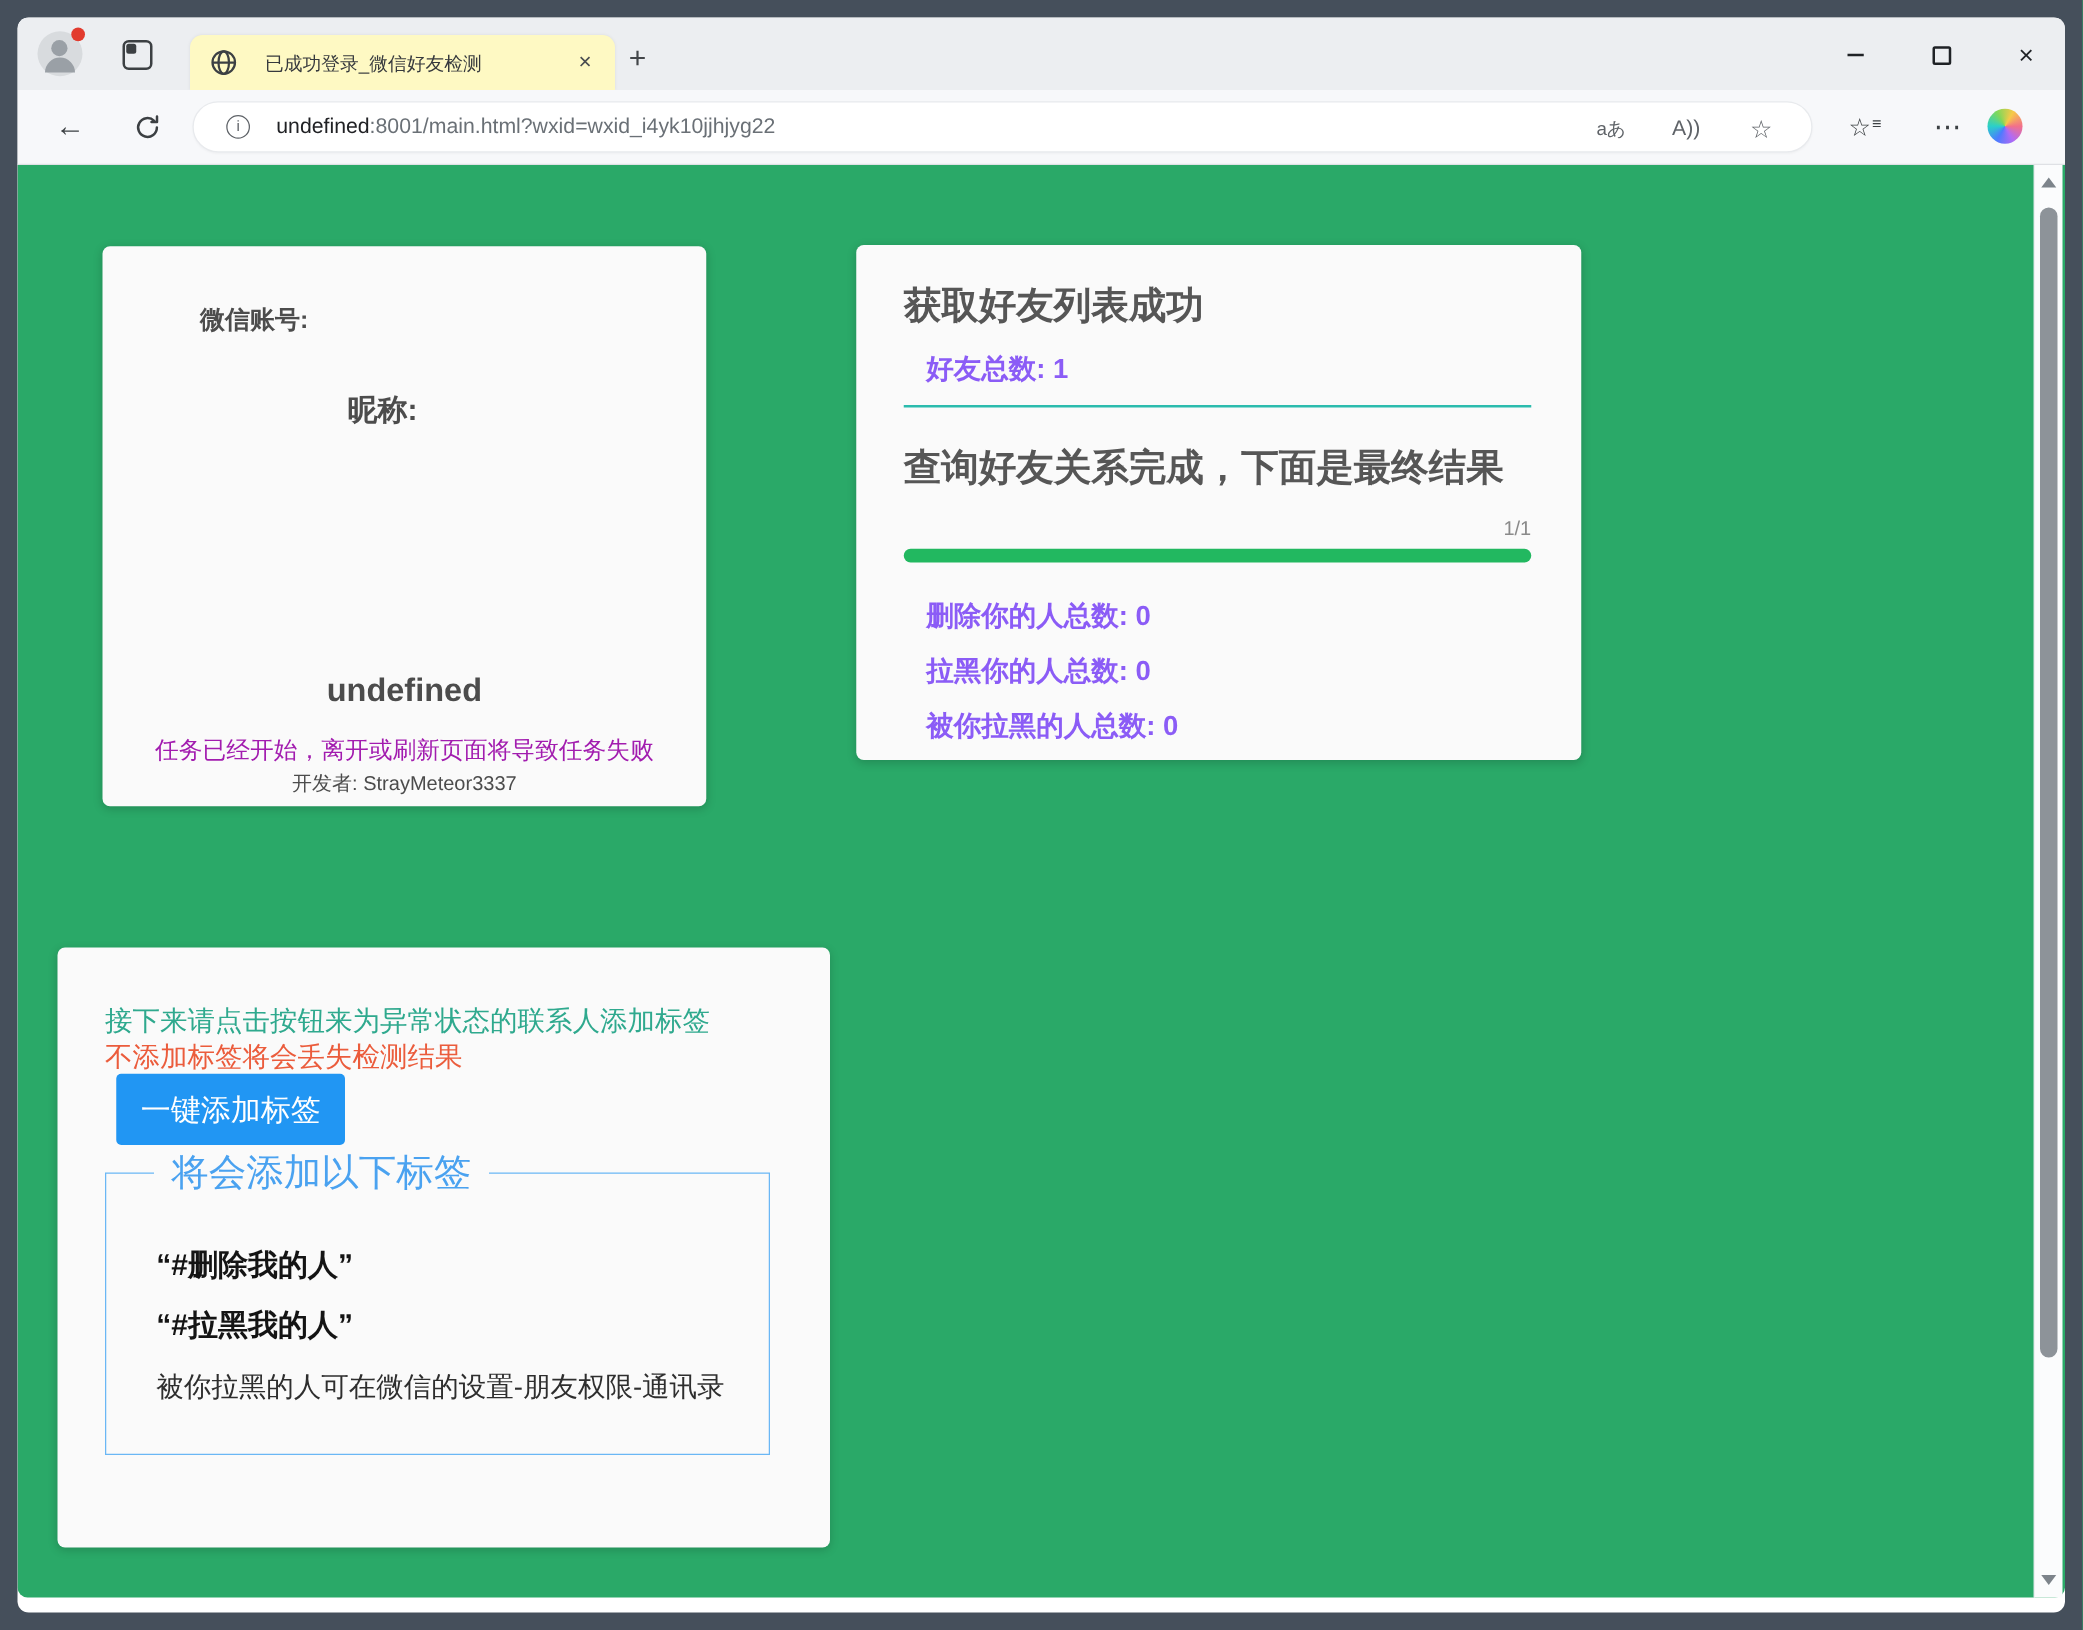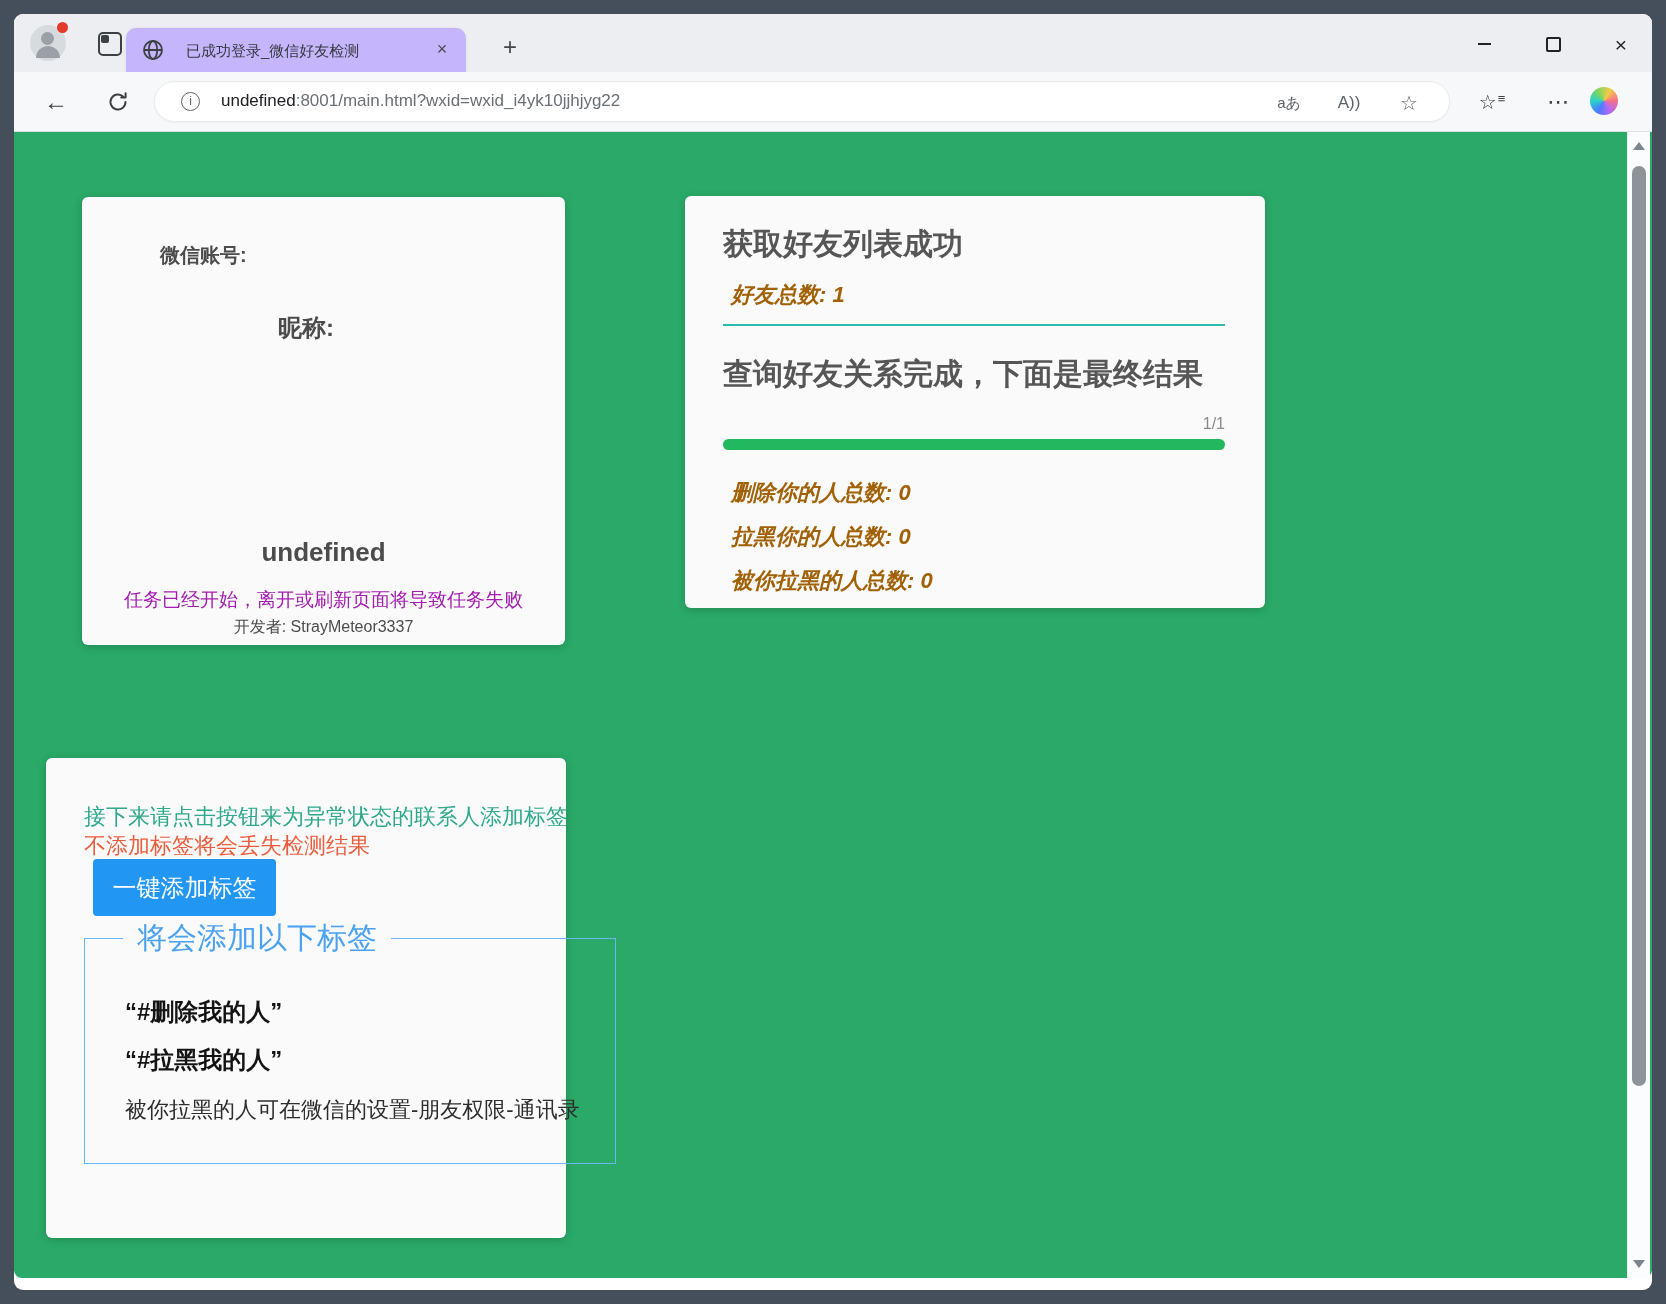--- a/index.html
+++ b/index.html
@@ -9,21 +9,21 @@
   .window{position:absolute;left:14px;top:14px;width:1638px;height:1276px;background:#ffffff;
           border-radius:9px;overflow:hidden;}
   
   .titlebar{position:absolute;left:0;top:0;width:100%;height:58px;background:#eceef1;}
   .avatar{position:absolute;left:16px;top:11px;width:36px;height:36px;border-radius:50%;background:#d8dbde;}
   .avatar .head{position:absolute;left:11px;top:7px;width:13px;height:13px;border-radius:50%;background:#9aa0a6;}
   .avatar .body{position:absolute;left:6px;top:21px;width:24px;height:12px;border-radius:12px 12px 0 0;background:#9aa0a6;}
   .avatar .dot{position:absolute;right:-2px;top:-3px;width:11px;height:11px;border-radius:50%;background:#e23b2e;}
   .tabactions{position:absolute;left:84px;top:18px;width:20px;height:20px;border:2px solid #3c4043;border-radius:5px;}
   .tabactions::after{content:"";position:absolute;left:1px;top:1px;width:8px;height:8px;background:#3c4043;border-radius:2px;}
-  .tab{position:absolute;left:112px;top:14px;width:340px;height:44px;background:#c4b5fd;border-radius:10px 10px 0 0;
+  .tab{position:absolute;left:138px;top:14px;width:340px;height:44px;background:#fef9c3;border-radius:10px 10px 0 0;
        box-shadow:0 0 3px rgba(0,0,0,.08);}
   .tab-title{position:absolute;left:60px;top:14px;font-size:15px;color:#36393d;white-space:nowrap;}
   .tab-close{position:absolute;right:12px;top:10px;width:24px;height:24px;text-align:center;line-height:23px;
              font-size:18px;color:#4a4d51;border-radius:4px;}
   .newtab{position:absolute;left:482px;top:20px;width:28px;height:28px;font-size:24px;color:#43464a;
           text-align:center;line-height:26px;border-radius:6px;}
   .winctl{position:absolute;top:16px;width:30px;height:28px;display:flex;align-items:center;justify-content:center;}
   .min-glyph{width:13px;height:2px;background:#1f2226;}
   .max-glyph{width:11px;height:11px;border:2px solid #1f2226;border-radius:2px;}
   .x-glyph{font-size:21px;color:#1f2226;line-height:1;}
@@ -44,21 +44,21 @@
            background:conic-gradient(from 210deg,#4b7bff,#2ad0ca,#7fd85a,#f7c948,#f2708a,#b06af5,#4b7bff);}
   
   .content{position:absolute;left:0;top:118px;width:1638px;height:1146px;background:#2aa968;border-radius:0 0 8px 8px;}
   .card{position:absolute;background:#fafafa;border-radius:6px;box-shadow:0 2px 8px rgba(0,0,0,.18);}
   .cn-bold{font-weight:700;color:#4c4c4c;white-space:nowrap;}
   
   .lc-warning{position:absolute;left:0;top:390px;width:100%;text-align:center;font-size:19px;color:#a21caf;white-space:nowrap;}
   .lc-dev{position:absolute;left:0;top:420px;width:100%;text-align:center;font-size:16px;color:#4c4c4c;}
   
   .rc-h{position:absolute;left:38px;font-size:30px;font-weight:700;color:#565656;white-space:nowrap;}
-  .rc-stat{position:absolute;left:46px;font-size:22px;font-weight:700;color:#a16207;white-space:nowrap;font-style:italic;}
+  .rc-stat{position:absolute;left:56px;font-size:22px;font-weight:700;color:#8b5cf6;white-space:nowrap;}
   .rc-divider{position:absolute;left:38px;right:40px;height:2px;background:#2bbbad;}
   .rc-progress{position:absolute;left:38px;right:40px;top:243px;height:11px;border-radius:6px;background:#22b860;}
   .rc-fraction{position:absolute;right:40px;top:219px;font-size:16px;color:#8a8a8a;}
   
   .tc-line1{position:absolute;left:38px;top:44px;font-size:22px;color:#2fa98e;white-space:nowrap;}
   .tc-line2{position:absolute;left:38px;top:73px;font-size:22px;color:#eb5c3c;white-space:nowrap;}
   .tc-btn{position:absolute;left:47px;top:101px;width:183px;height:57px;background:#2196f3;border:none;border-radius:4px;
           color:#ffffff;font-size:24px;font-family:inherit;display:flex;align-items:center;justify-content:center;}
   .tc-fieldset{position:absolute;left:38px;top:160px;width:530px;height:244px;border:1px solid #6ab7f5;margin:0;padding:0;}
   .tc-legend{margin-left:38px;padding:0 14px;font-size:30px;color:#4aa2f0;white-space:nowrap;}
@@ -150,21 +150,21 @@
       <div class="rc-stat" style="top:84px;">好友总数: 1</div>
       <div class="rc-divider" style="top:128px;"></div>
       <div class="rc-h" style="top:158px;text-align:right;">查询好友关系完成，下面是最终结果</div>
       <div class="rc-fraction">1/1</div>
       <div class="rc-progress"></div>
       <div class="rc-stat" style="top:282px;">删除你的人总数: 0</div>
       <div class="rc-stat" style="top:326px;">拉黑你的人总数: 0</div>
       <div class="rc-stat" style="top:370px;">被你拉黑的人总数: 0</div>
     </div>
 
-    <div class="card" style="left:32px;top:626px;width:520px;height:480px;">
+    <div class="card" style="left:32px;top:626px;width:618px;height:480px;">
       <div class="tc-line1">接下来请点击按钮来为异常状态的联系人添加标签</div>
       <div class="tc-line2">不添加标签将会丢失检测结果</div>
       <button class="tc-btn">一键添加标签</button>
       <fieldset class="tc-fieldset">
         <legend class="tc-legend">将会添加以下标签</legend>
       </fieldset>
       <div class="tc-tag" style="top:238px;">“#删除我的人”</div>
       <div class="tc-tag" style="top:286px;">“#拉黑我的人”</div>
       <div class="tc-note">
         <span style="display:block;white-space:nowrap;">被你拉黑的人可在微信的设置-朋友权限-通讯录</span>

